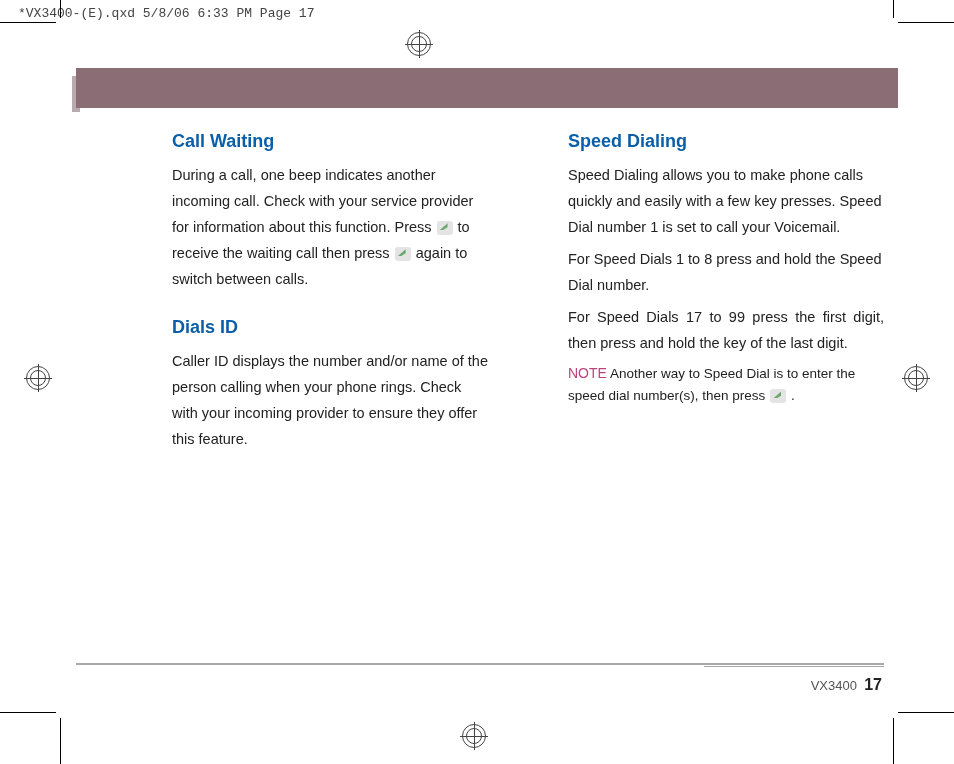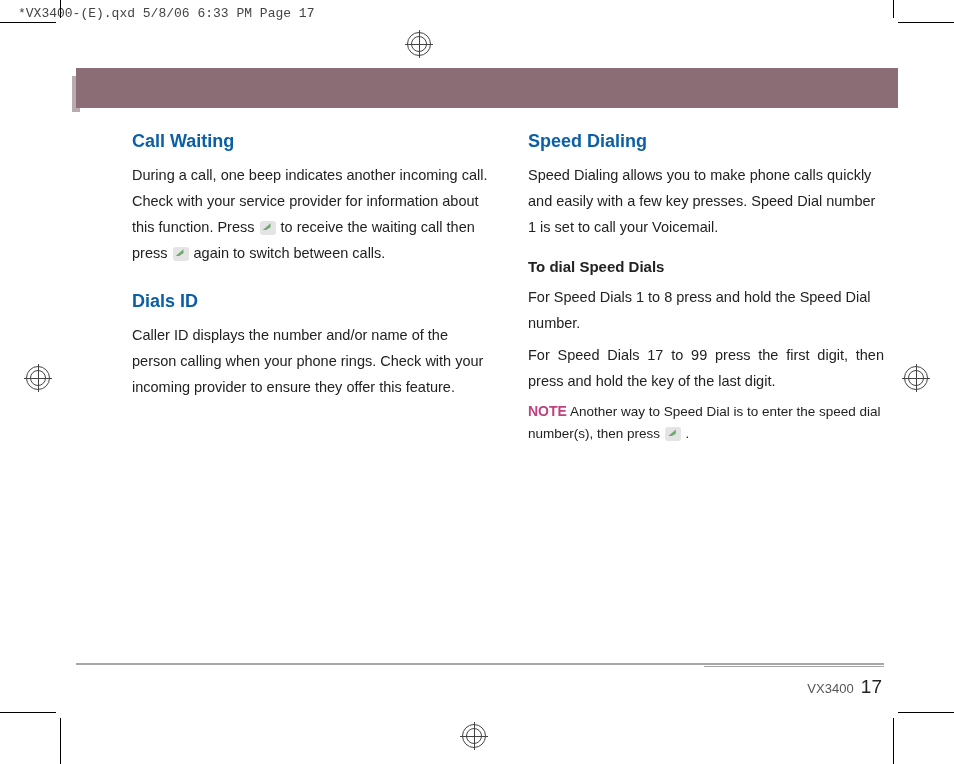--- a/index.html
+++ b/index.html
@@ -87,38 +87,39 @@
     left: 132px;
     right: 70px;
     display: flex;
     gap: 40px;
   }
   .col {
     flex: 1;
     font-size: 14.5px;
     line-height: 26px;
     color: #222;
+    margin-left: 40px;
   }
   h2.section {
     color: #0a5fa8;
     font-size: 18px;
     font-weight: bold;
     margin: 0 0 8px 0;
   }
   h2.section.sp-top { margin-top: 22px; }
   .sub {
     font-weight: bold;
     font-size: 15px;
     margin: 14px 0 4px 0;
   }
   p { margin: 0 0 6px 0; }
   .justify { text-align: justify; }
   .note-label {
     color: #c0417c;
-    font-weight: bold;
+    font-weight: normal;
     font-size: 14px;
   }
   .icon-send {
     display: inline-block;
     vertical-align: middle;
     width: 16px;
     height: 14px;
     position: relative;
     background: #e4e4e4;
     border-radius: 3px;
@@ -149,21 +150,22 @@
   }
   .footer-text {
     position: absolute;
     top: 676px;
     right: 72px;
     font-size: 13px;
     color: #555;
   }
   .footer-text .pagenum {
     color: #222;
-    font-size: 19px;
+    font-size: 16px;
+    font-weight: bold;
   }
 </style>
 </head>
 <body>
 
 <div class="page-header-line">*VX3400-(E).qxd  5/8/06  6:33 PM  Page 17</div>
 
 <div class="crop-mark-h" style="top:22px; left:0; width:56px;"></div>
 <div class="crop-mark-h" style="top:22px; right:0; width:56px;"></div>
 <div class="crop-mark-h" style="top:712px; left:0; width:56px;"></div>
@@ -203,21 +205,20 @@
       <span class="icon-send"></span>
       <span> again to switch between calls.</span>
     </p>
     <h2 class="section sp-top">Dials ID</h2>
     <p>Caller ID displays the number and/or name of the person calling when your phone rings. Check with your incoming provider to ensure they offer this feature.</p>
   </div>
 
   <div class="col">
     <h2 class="section">Speed Dialing</h2>
     <p>Speed Dialing allows you to make phone calls quickly and easily with a few key presses. Speed Dial number 1 is set to call your Voicemail.</p>
-    <div class="sub">To dial Speed Dials</div>
     <p>For Speed Dials 1 to 8 press and hold the Speed Dial number.</p>
     <p class="justify">For Speed Dials 17 to 99 press the first digit, then press and hold the key of the last digit.</p>
     <p style="font-size:13.5px; line-height:22px;">
       <span class="note-label">NOTE</span>
       <span> Another way to Speed Dial is to enter the speed dial number(s), then press </span>
       <span class="icon-send"></span>
       <span> .</span>
     </p>
   </div>
 </div>

